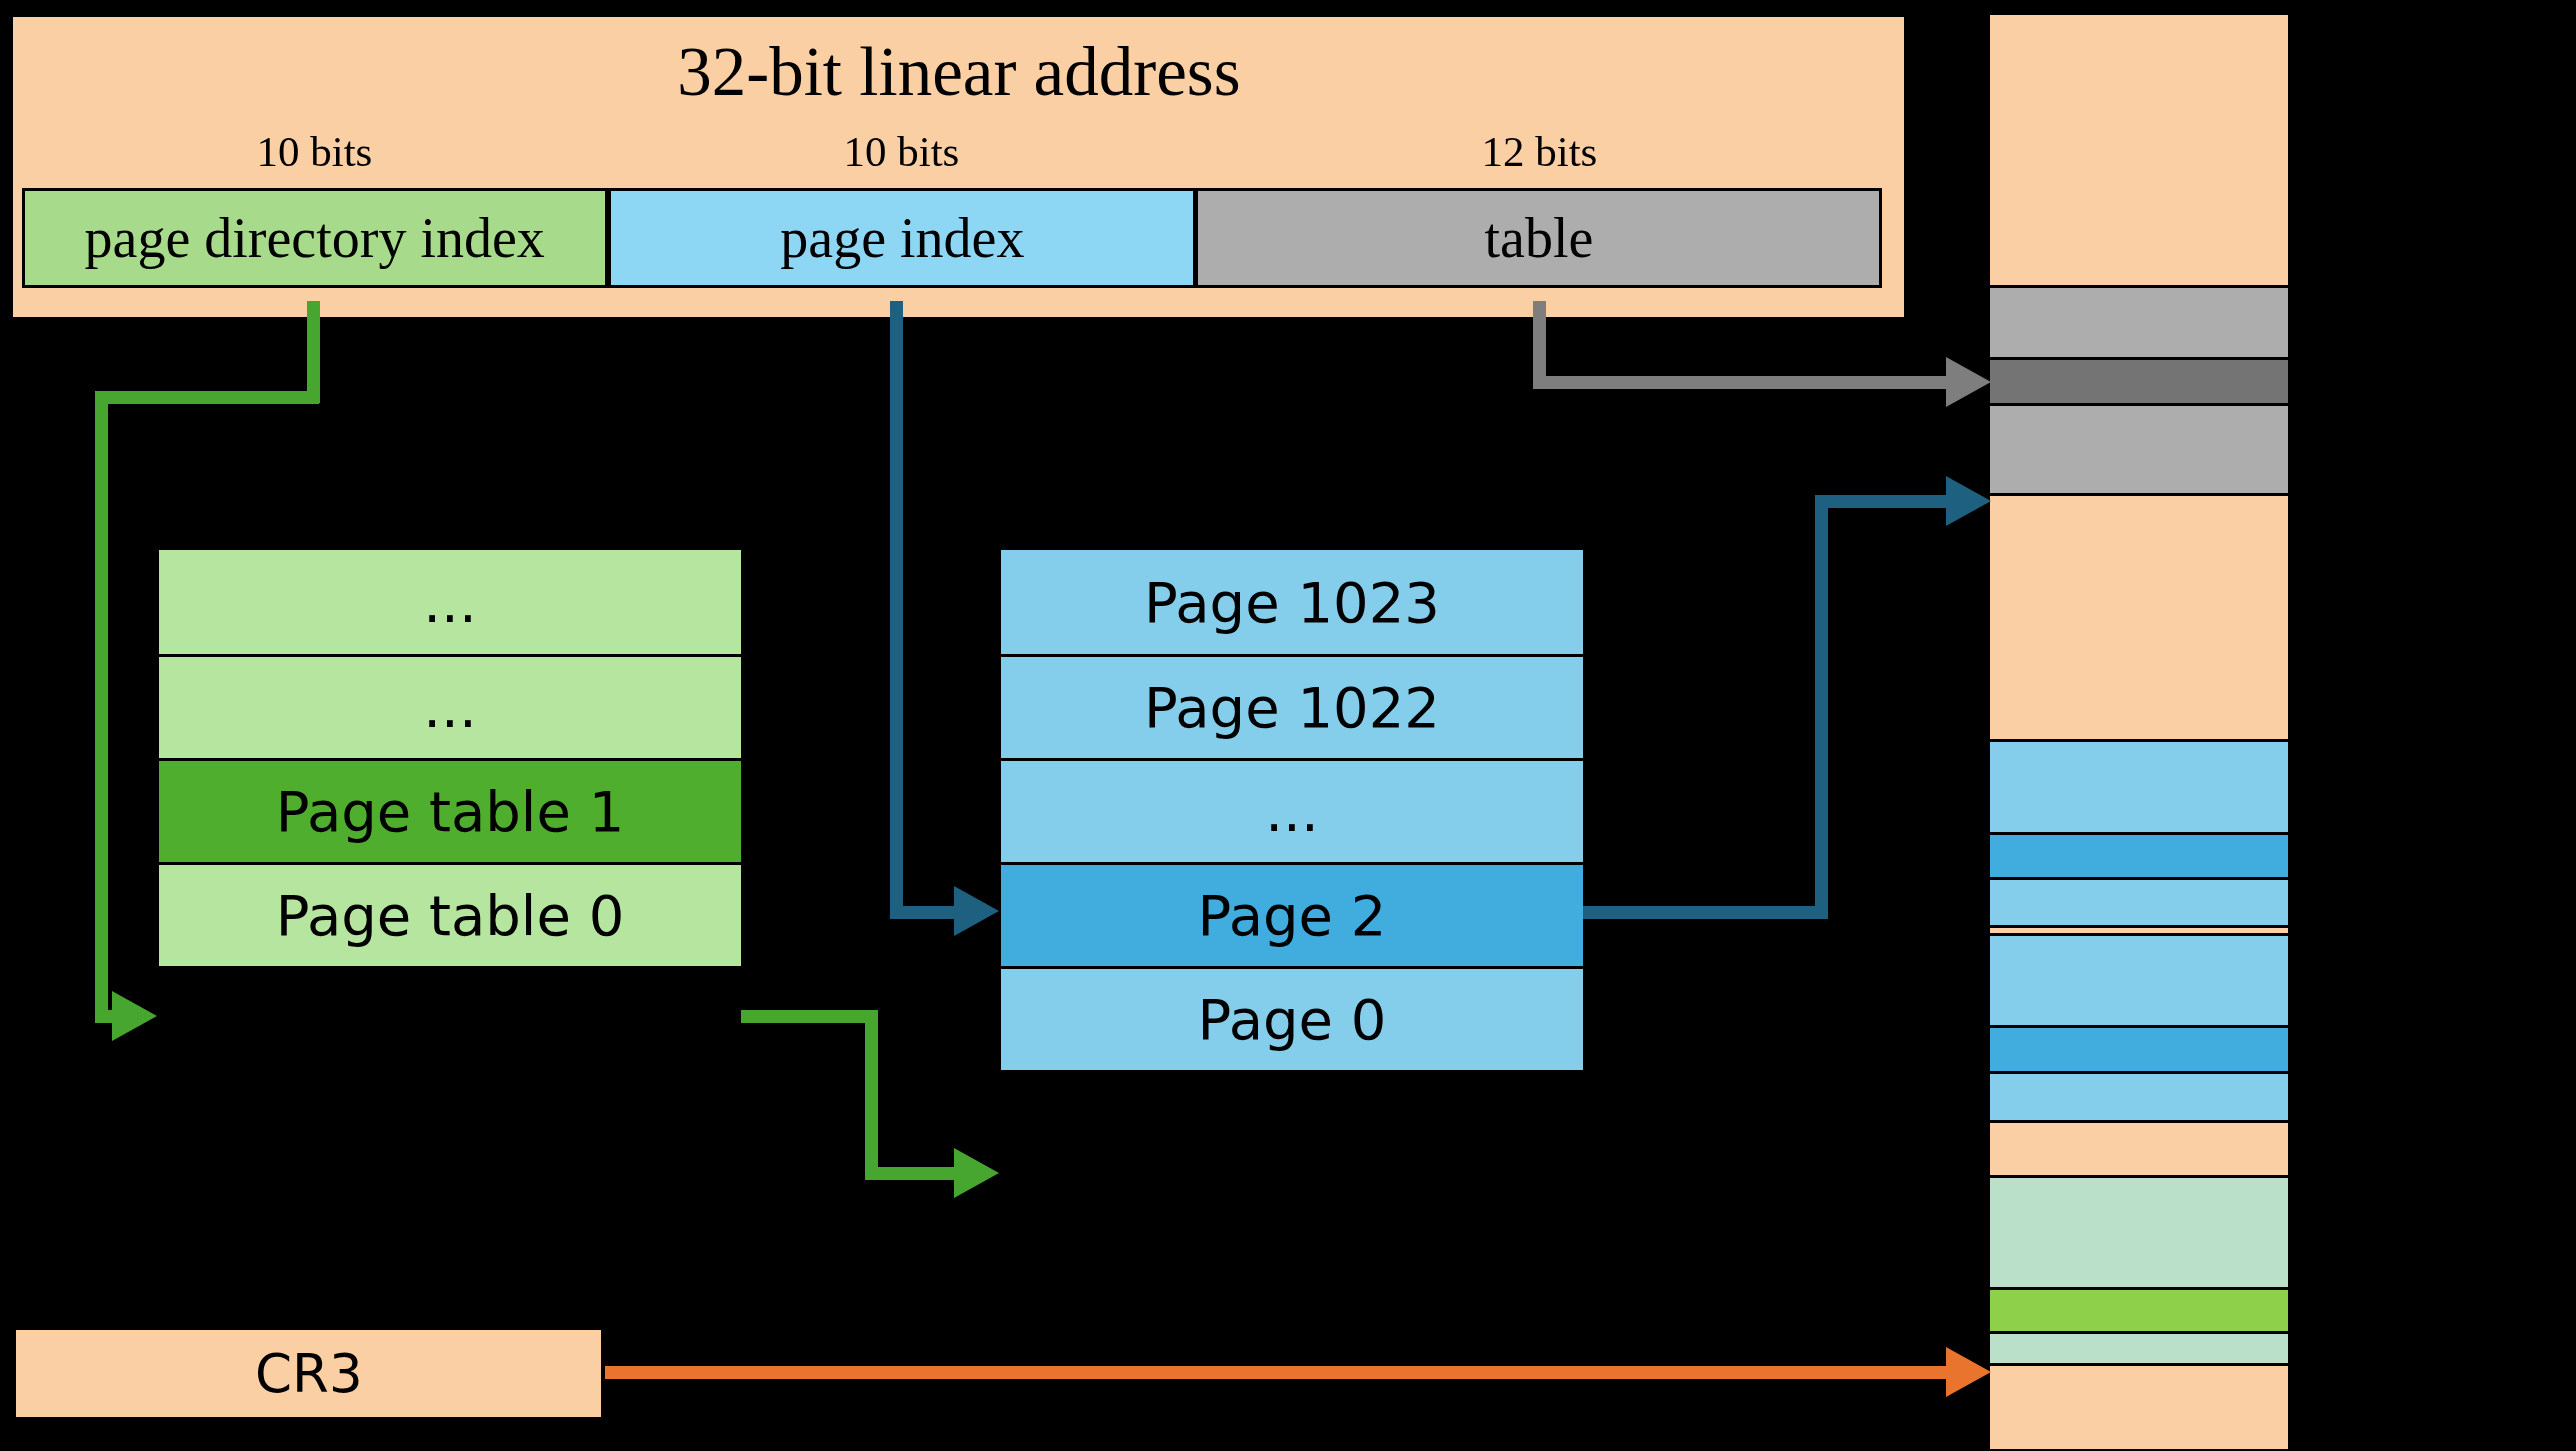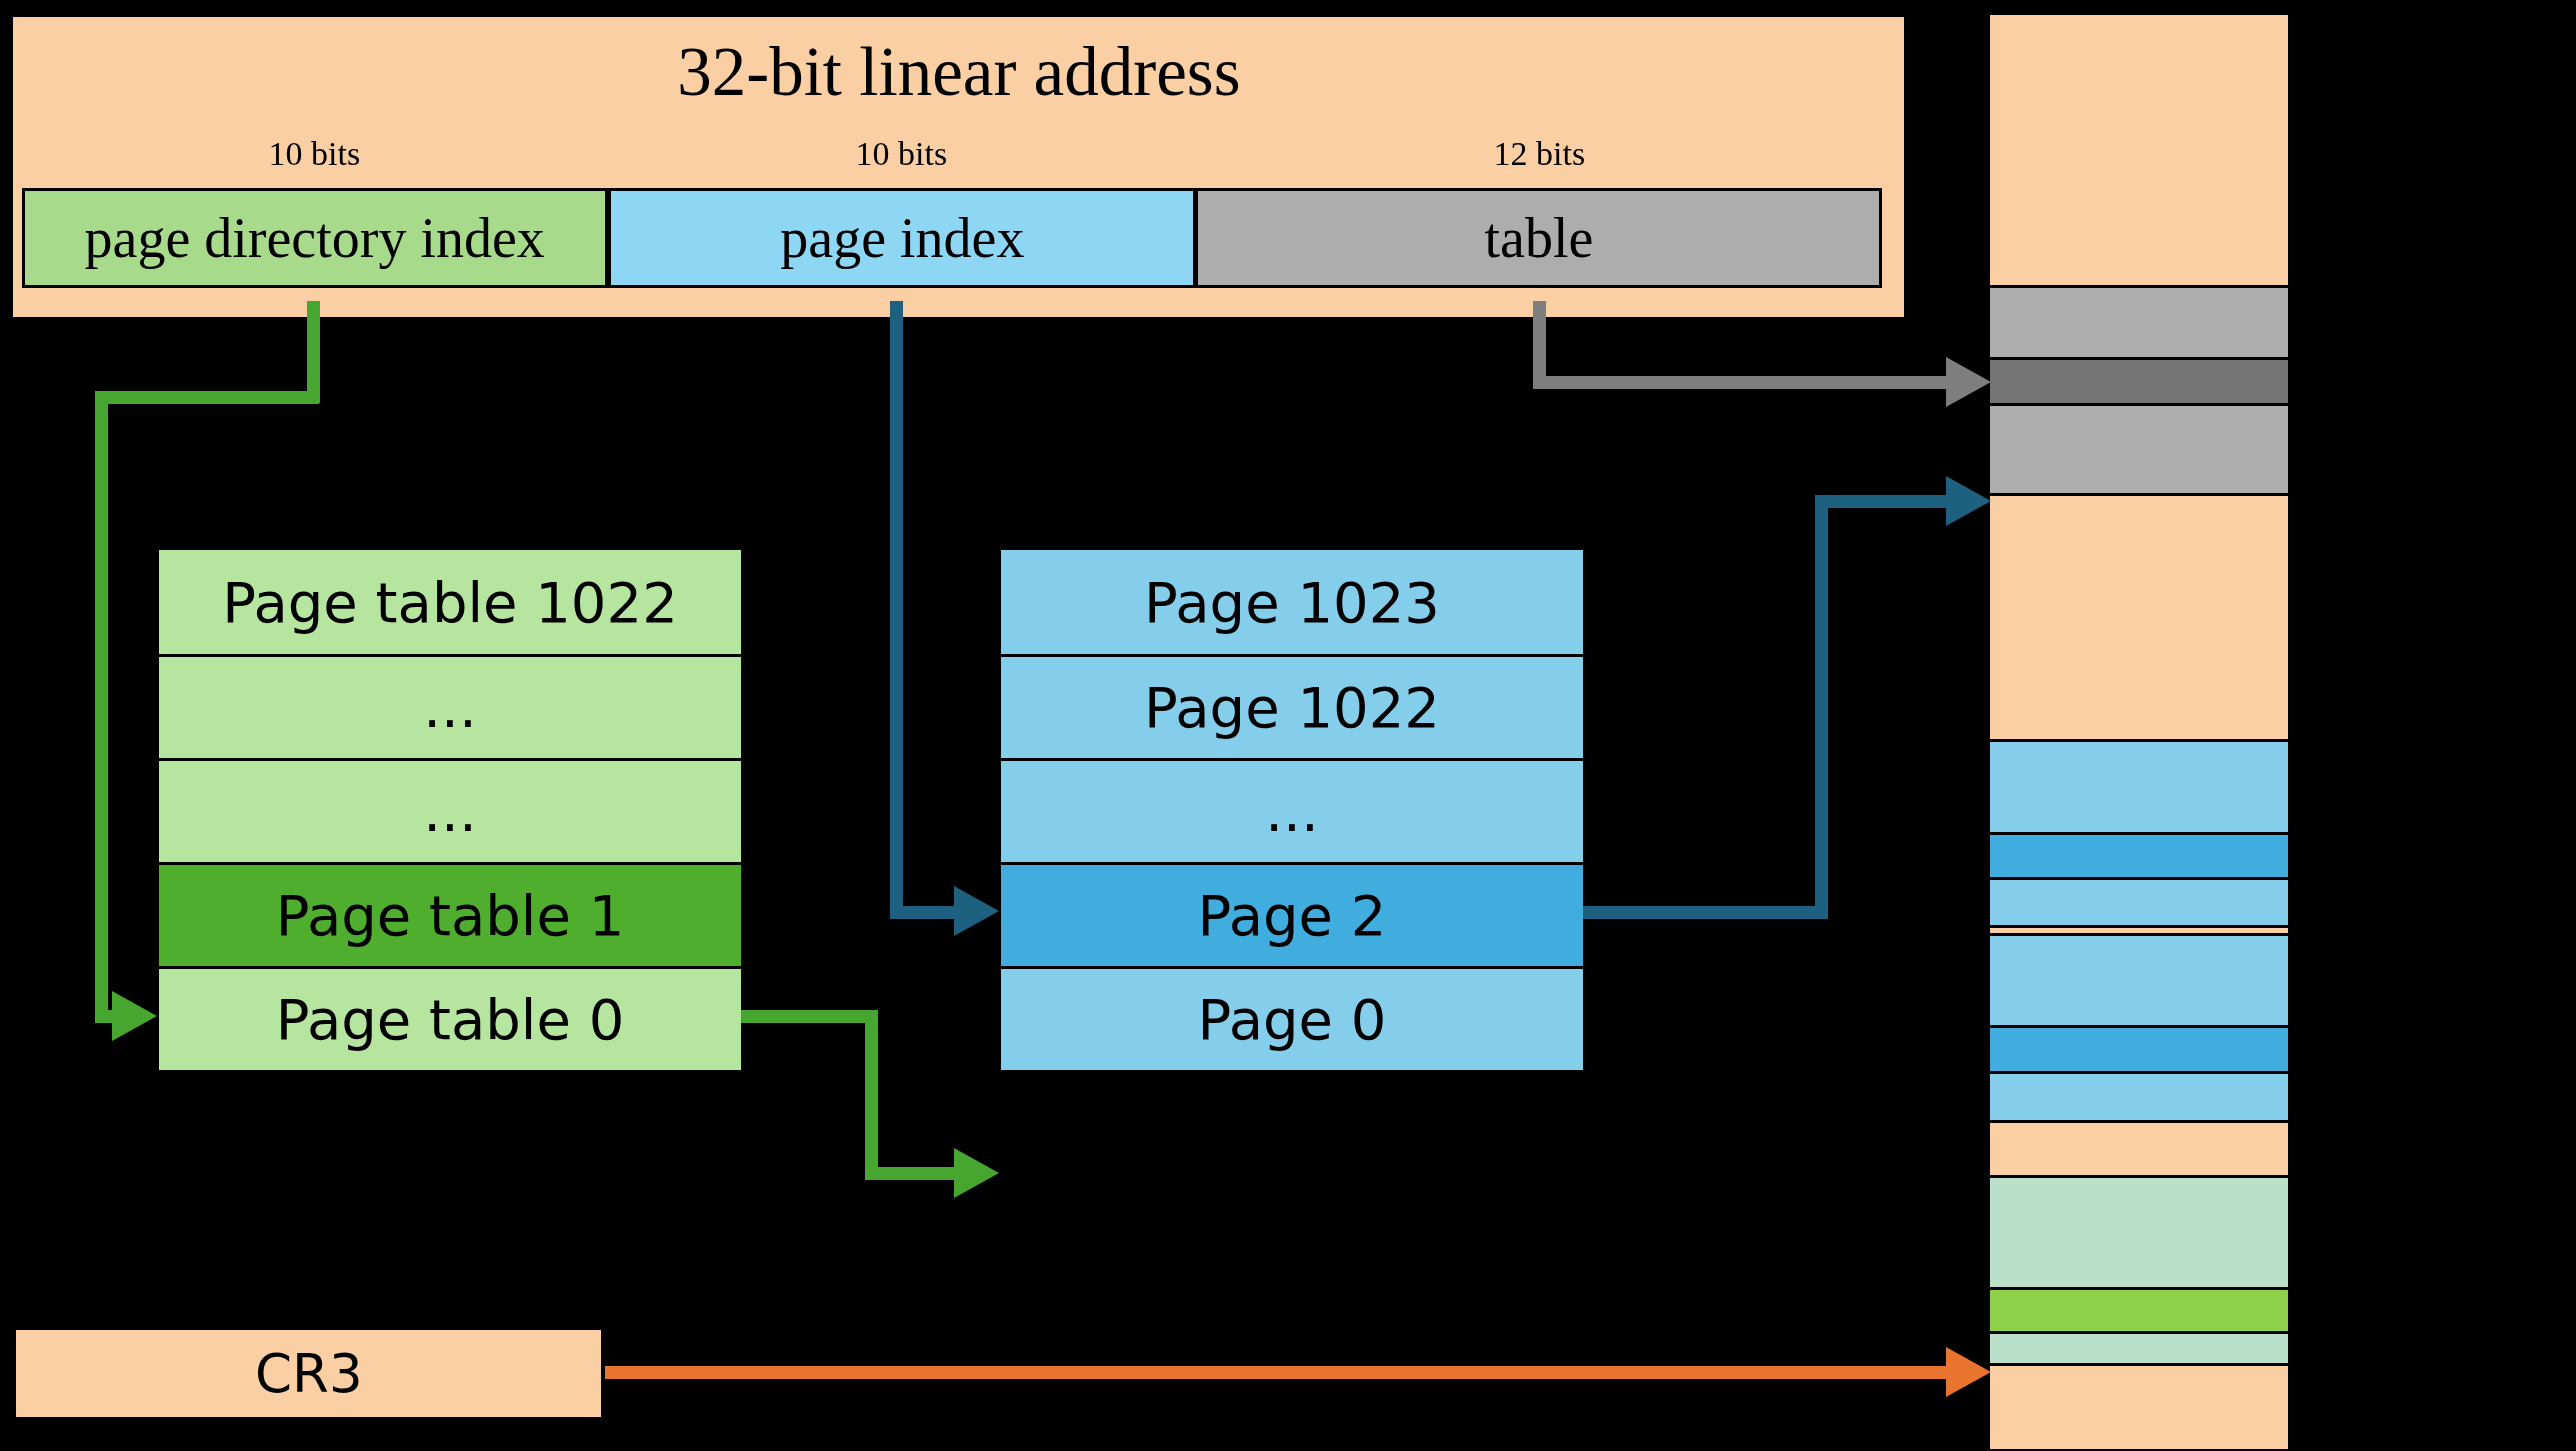--- a/index.html
+++ b/index.html
@@ -18,23 +18,23 @@
     background:var(--peach);
     font-family:Liberation Serif, serif;
   }
   #addr-title{
     left:0;top:14px;width:100%;
     text-align:center;
     font-size:69px;line-height:1.2;
     white-space:nowrap;
   }
   .bit-label{
-    top:120px;
+    top:113px;
     transform:translateX(-50%);
-    font-size:34px;line-height:1;
+    font-size:43px;line-height:1;
     white-space:nowrap;
   }
   #bits-0{left:301px;}
   #bits-1{left:888px;}
   #bits-2{left:1526px;}
   .field{
     top:171px;height:100px;
     border:3.2px solid #000;box-sizing:border-box;
     display:flex;align-items:center;justify-content:center;
     font-size:56px;white-space:nowrap;
@@ -99,21 +99,20 @@
     <div id="addr-title" class="abs">32-bit linear address</div>
     <div id="bits-0" class="abs bit-label">10 bits</div>
     <div id="bits-1" class="abs bit-label">10 bits</div>
     <div id="bits-2" class="abs bit-label">12 bits</div>
     <div id="field-0" class="abs field">page directory index</div>
     <div id="field-1" class="abs field">page index</div>
     <div id="field-2" class="abs field">table</div>
   </div>
 
   <div id="pd-table" class="abs table">
-    <div class="trow">Page table 1022</div>
     <div class="trow">...</div>
     <div class="trow">...</div>
     <div class="trow hl">Page table 1</div>
     <div class="trow">Page table 0</div>
   </div>
 
   <div id="pt-table" class="abs table">
     <div class="trow">Page 1023</div>
     <div class="trow">Page 1022</div>
     <div class="trow">...</div>

